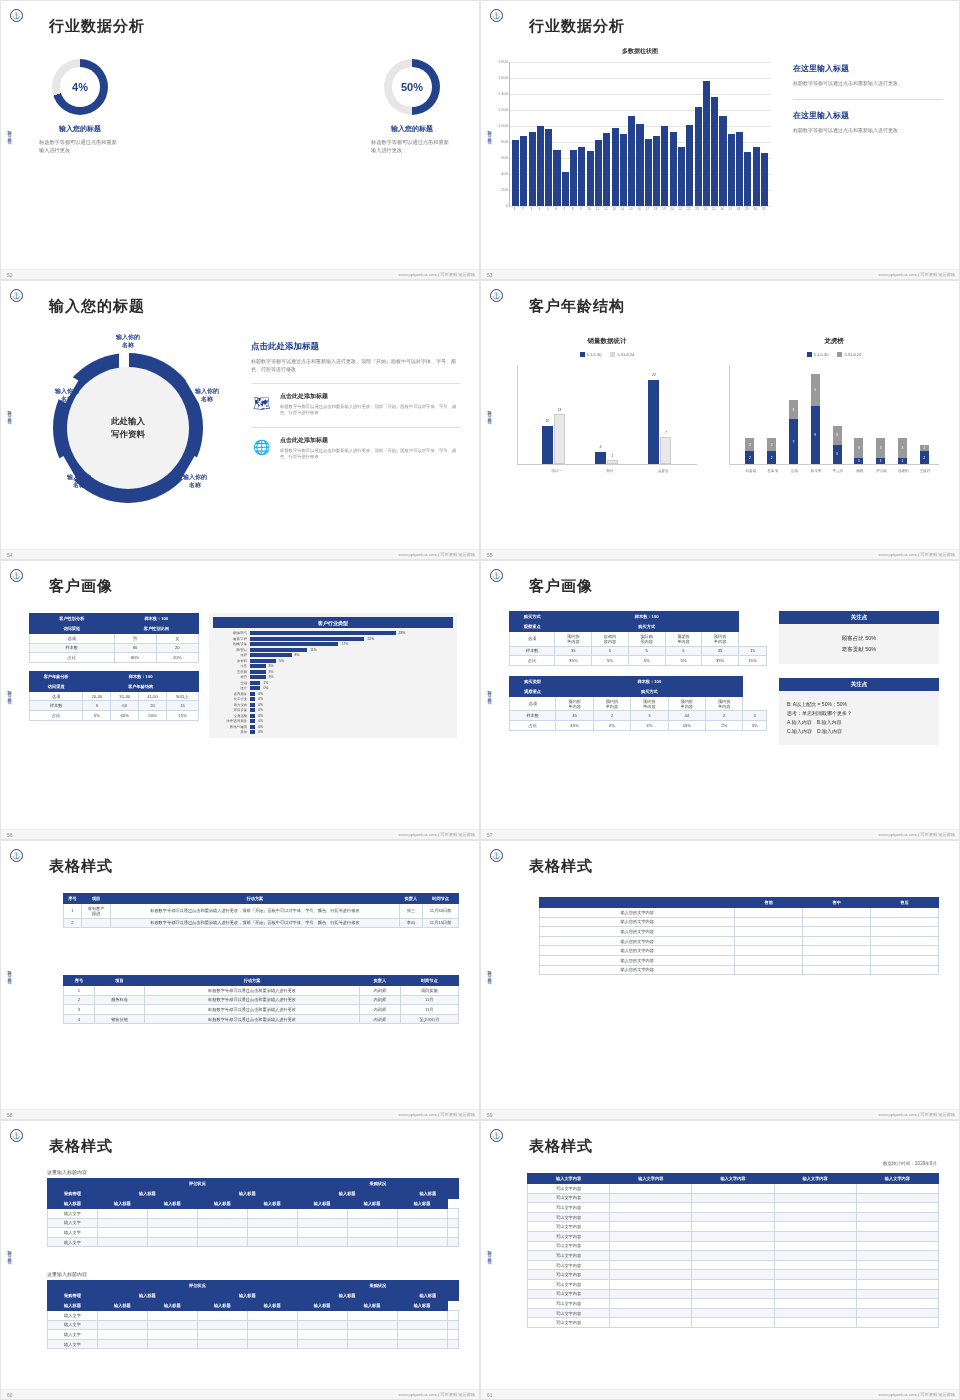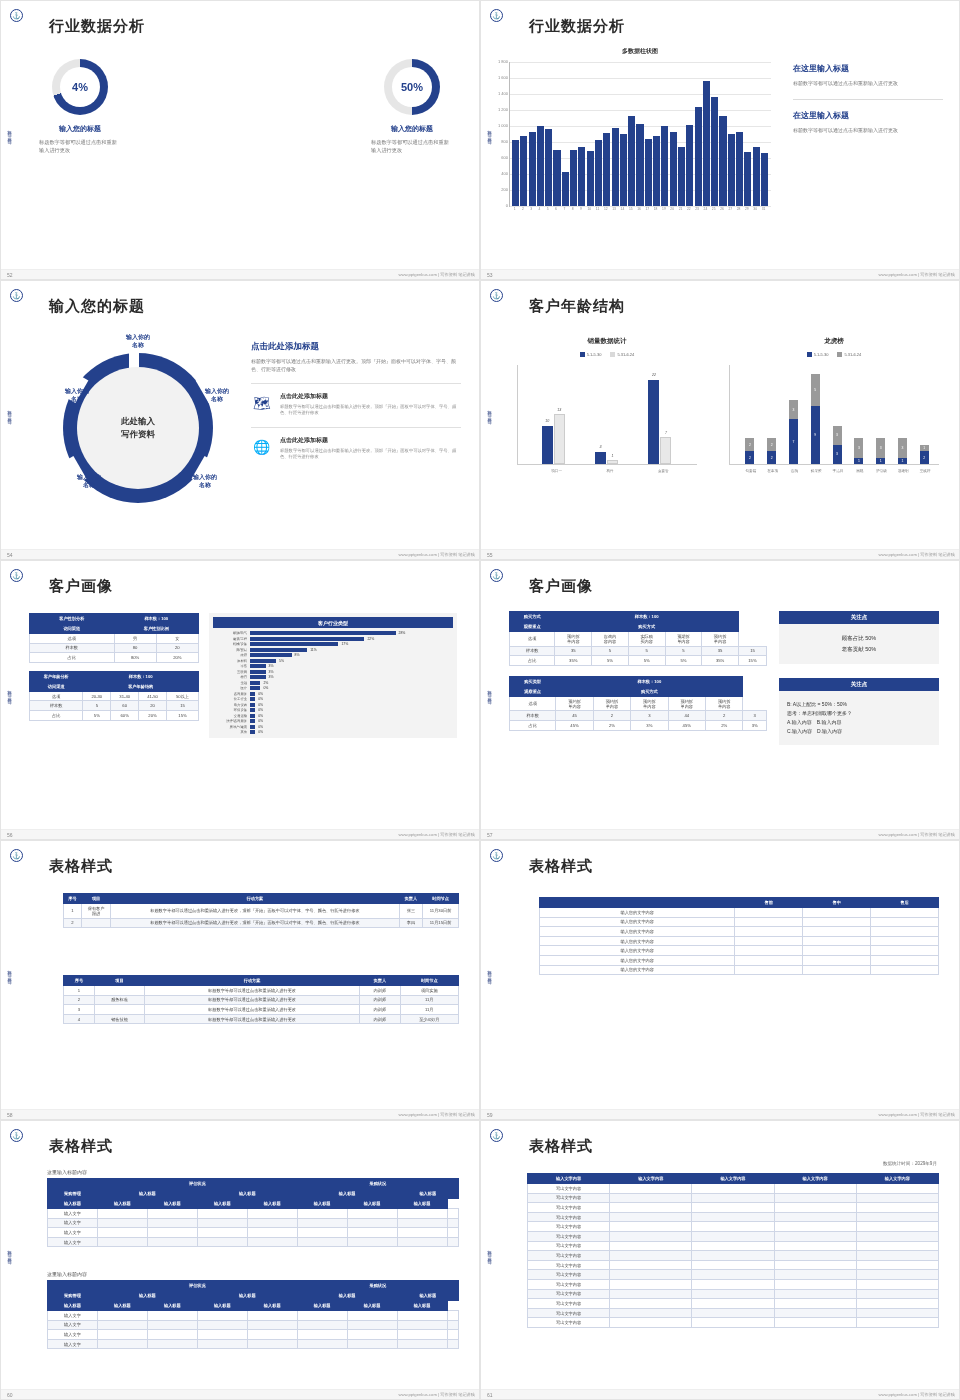--- a/index.html
+++ b/index.html
@@ -86,21 +86,21 @@
   .bars { position: absolute; left: 2px; bottom: 0; height: 100%; width: 256px; display: flex; align-items: flex-end; gap: 1.2px; }
   .bars i { display: block; flex: 1; background: #24418c; }
   .xlabs { width: 256px; margin-left: 2px; display: flex; gap: 1.2px; }
   .xlabs i { flex: 1; font-size: 3.3px; color: #888; text-align: center; font-style: normal; }
   .right-note { position: absolute; left: 312px; top: 62px; width: 150px; }
   .rn-t { font-size: 8px; font-weight: bold; color: #24418c; }
   .rn-d { font-size: 5px; color: #777; line-height: 8px; margin-top: 5px; }
   .rn-hr { border-top: 0.6px solid #dcdcdc; margin: 12px 0 10px; }
 
   
-  .ring-wrap { position: absolute; left: 42px; top: 58px; width: 190px; height: 190px; }
+  .ring-wrap { position: absolute; left: 32px; top: 58px; width: 190px; height: 190px; }
   .ring-outer { position: absolute; left: 20px; top: 14px; width: 150px; height: 150px; border-radius: 50%; background: #24418c; }
   .ring-inner { position: absolute; left: 34px; top: 28px; width: 122px; height: 122px; border-radius: 50%; background: #f2f2f2; display: flex; flex-direction: column; align-items: center; justify-content: center; }
   .ring-inner span { font-size: 8.5px; color: #333; font-weight: bold; line-height: 13px; }
   .node { position: absolute; width: 44px; text-align: center; font-size: 6px; color: #24418c; font-weight: bold; line-height: 8px; }
   .seg-mask { position: absolute; background: #fff; }
   .r-right { position: absolute; left: 250px; top: 60px; width: 210px; }
   .r-title { font-size: 8.5px; font-weight: bold; color: #24418c; }
   .r-desc { font-size: 5px; color: #777; line-height: 7.5px; margin-top: 5px; }
   .r-item { display: flex; gap: 7px; margin-top: 10px; padding-top: 8px; border-top: 0.6px solid #e0e0e0; }
   .r-ico { width: 22px; height: 22px; flex: 0 0 22px; display:flex;align-items:center;justify-content:center; color:#24418c; font-size: 14px;}

